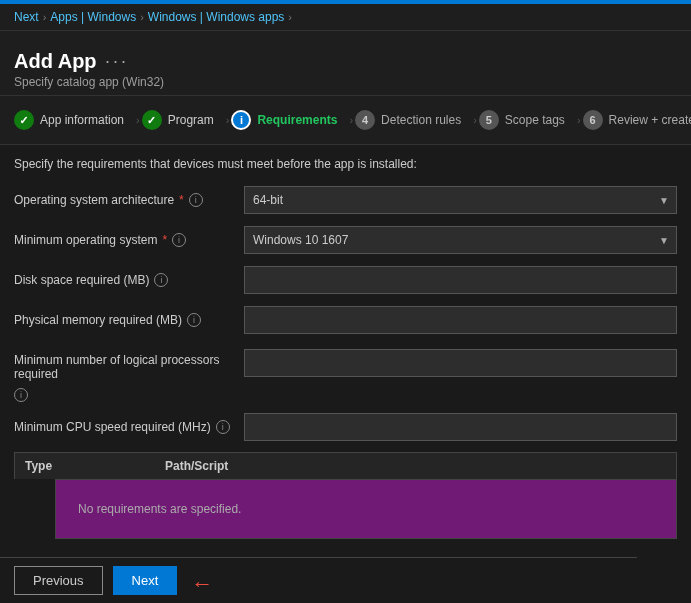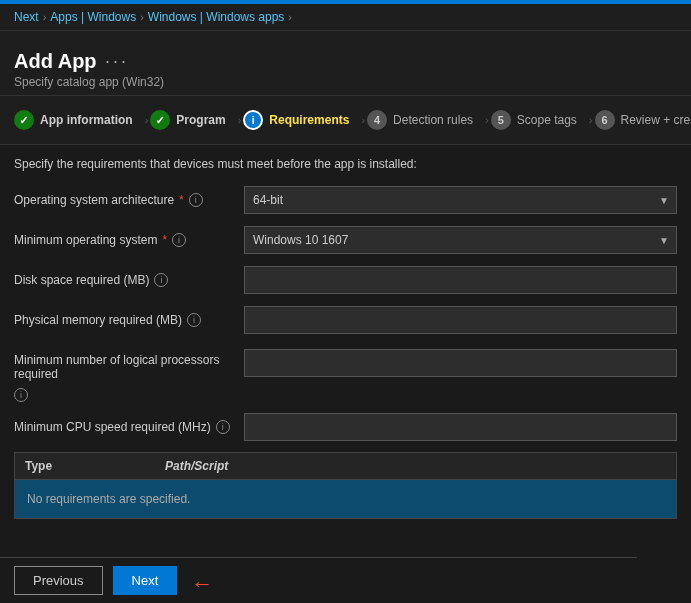--- a/index.html
+++ b/index.html
@@ -102,26 +102,25 @@
     .step.active .step-icon {
       background: #0078d4;
       color: #fff;
       border: 2px solid #fff;
     }
     .step.inactive .step-icon {
       background: #555;
       color: #ccc;
     }
     .step.active .step-label {
-      color: #fde047;
+      color: #22c55e;
       font-weight: 600;
     }
     .step.completed .step-label {
       color: #ccc;
-      font-weight: bold;
     }
     .step-sep {
       color: #555;
       margin: 0 2px;
       font-size: 11px;
     }
 
     .section-desc {
       font-size: 12px;
       color: #ccc;
@@ -218,27 +217,27 @@
       width: 140px;
       font-size: 12px;
       font-weight: 600;
       color: #ccc;
     }
     .table-col-path {
       flex: 1;
       font-size: 12px;
       font-weight: 600;
       color: #ccc;
-      font-style: italic;
     }
     .table-body {
       border: 1px solid #444;
-      padding: 12px;
-      background: #0c4a6e;
+      padding: 22px;
+      background: #701a75;
       min-height: 40px;
+      margin-left: 41px;
     }
     .table-empty {
       font-size: 12px;
       color: #aaa;
     }
 
     
     .footer {
       position: fixed;
       bottom: 0;

